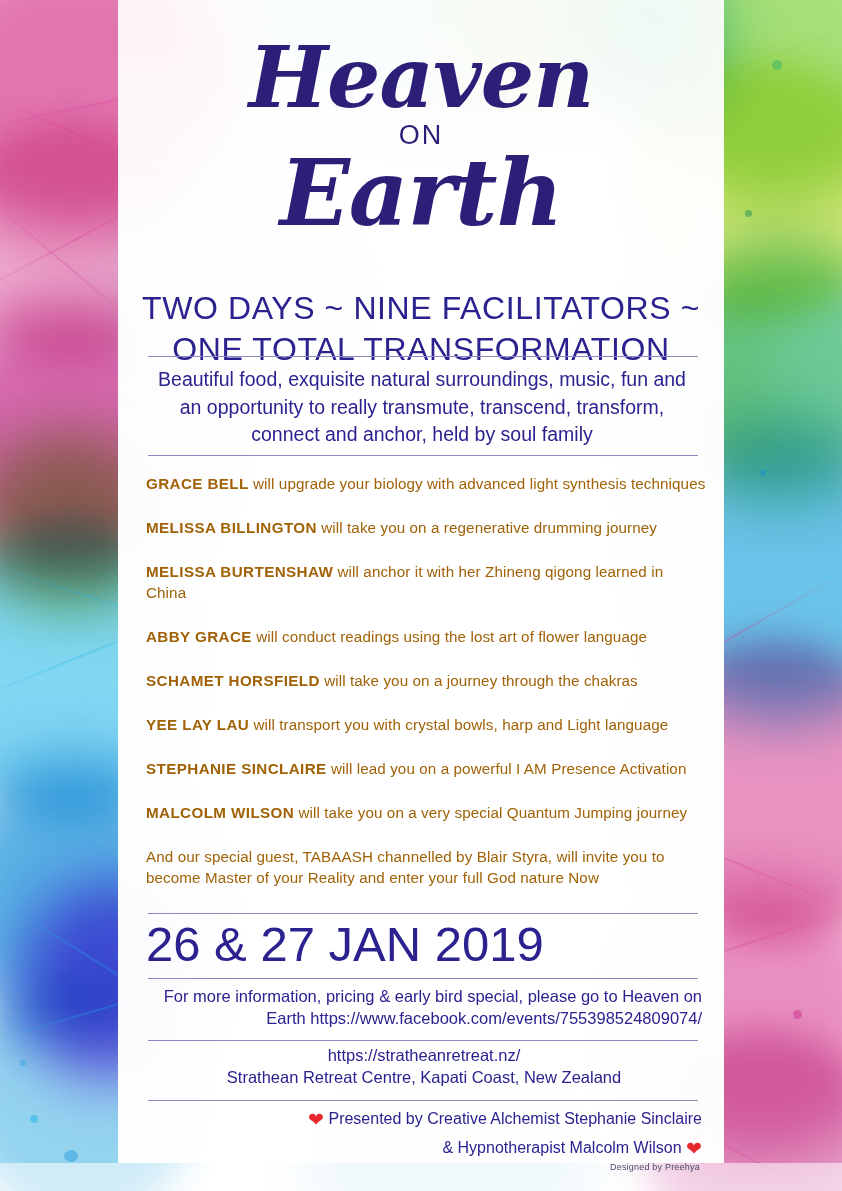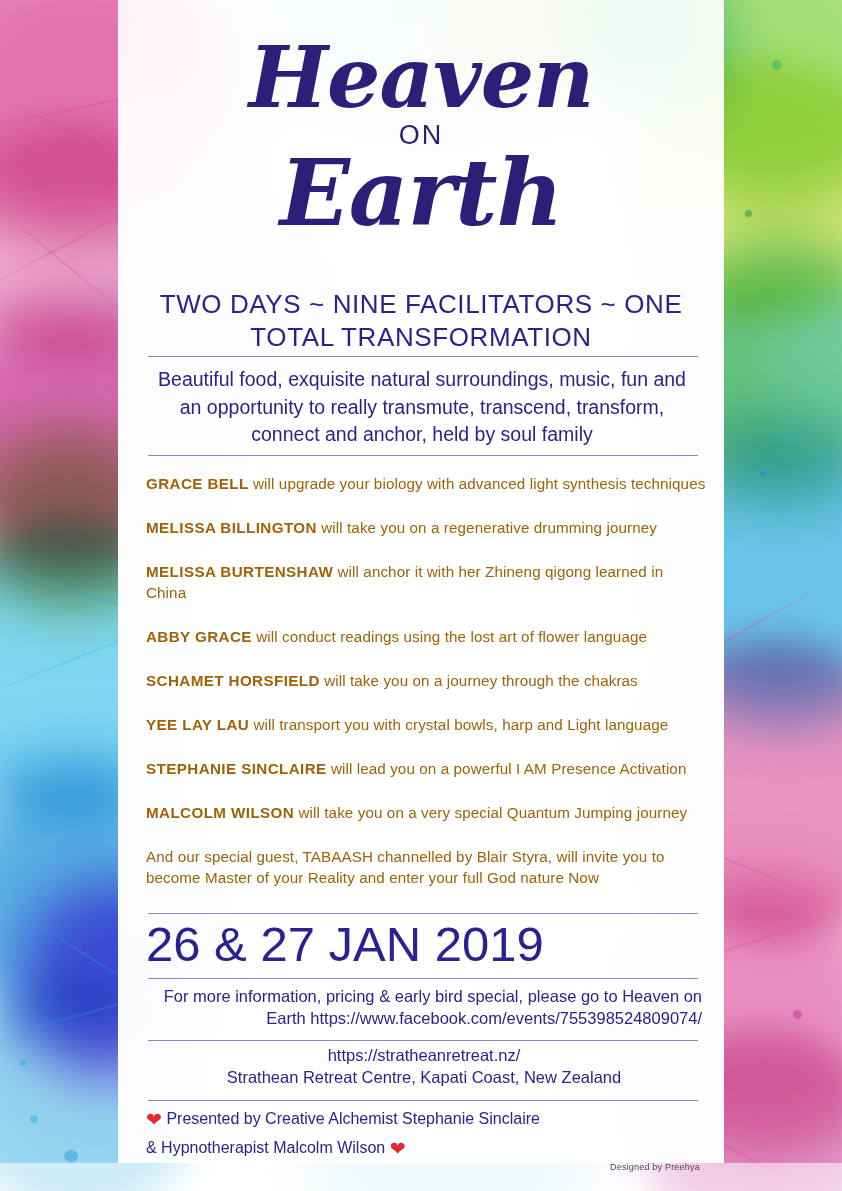--- a/index.html
+++ b/index.html
@@ -139,21 +139,21 @@
     color: #2b1f78;
     margin: -4px 0 0 0;
   }
 
   .subtitle {
     position: absolute;
     left: 0;
     top: 288px;
     width: 606px;
     text-align: center;
-    font-size: 26px;
+    font-size: 32px;
     line-height: 1.28;
     letter-spacing: .6px;
     color: #2b2290;
   }
 
   hr.rule {
     position: absolute;
     left: 30px;
     width: 550px;
     border: none;
@@ -224,21 +224,21 @@
     text-align: center;
     font-size: 16.5px;
     line-height: 1.35;
     color: #2b2290;
   }
   .presented {
     position: absolute;
     left: 28px;
     top: 1105px;
     width: 556px;
-    text-align: left;
+    text-align: right;
     font-size: 16px;
     line-height: 1.55;
     color: #2b2290;
   }
   .heart {
     color: #e8262d;
     font-size: 19px;
     vertical-align: -2px;
   }
   .credit {

